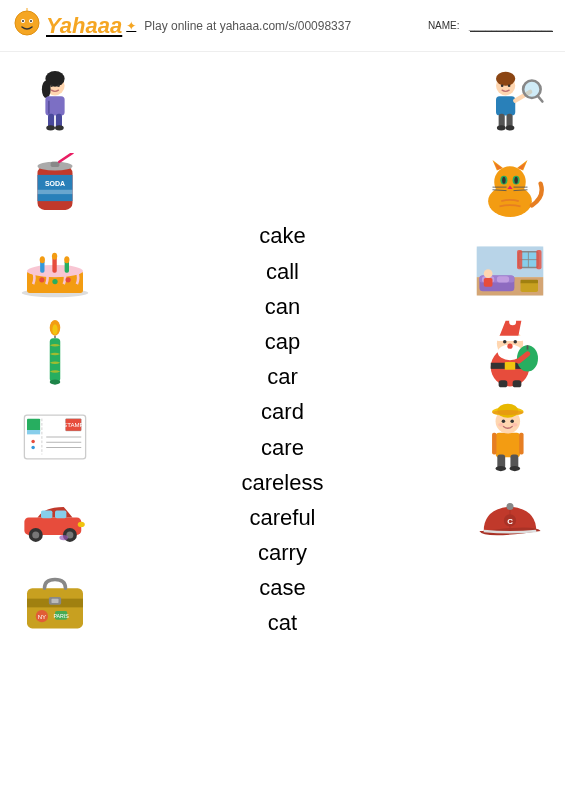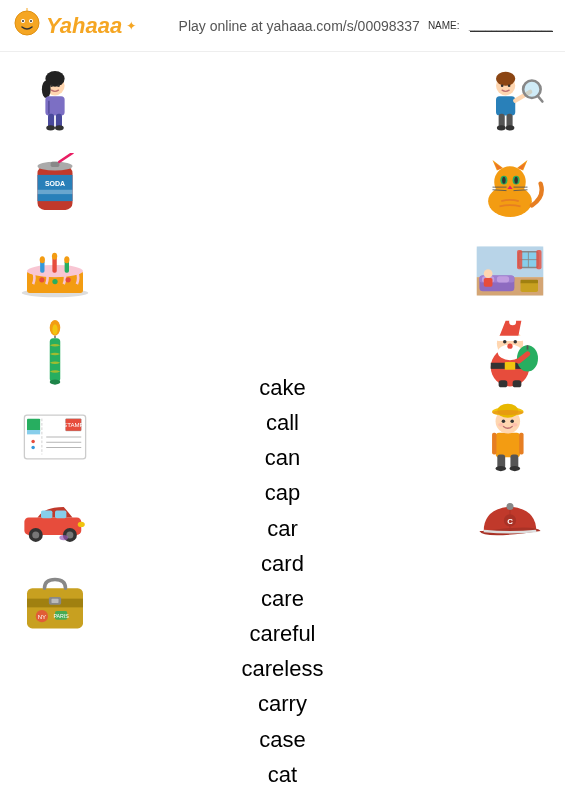--- a/index.html
+++ b/index.html
@@ -17,20 +17,21 @@
       display: flex;
       align-items: center;
       justify-content: space-between;
       padding: 8px 12px;
       border-bottom: 1px solid #eee;
     }
     .logo {
       display: flex;
       align-items: center;
       gap: 4px;
+      text-decoration: underline;
     }
 
     
     .main {
       display: flex;
       padding: 10px 0;
       height: calc(100% - 50px);
     }
 
     
@@ -42,21 +43,21 @@
       gap: 8px;
       padding: 5px 0;
     }
 
     
     .center-col {
       flex: 1;
       display: flex;
       flex-direction: column;
       align-items: center;
-      justify-content: flex-end;
+      justify-content: center;
       padding-top: 5px;
     }
 
     
     .right-col {
       width: 110px;
       display: flex;
       flex-direction: column;
       align-items: center;
       gap: 8px;
@@ -102,21 +103,21 @@
         <circle cx="11" cy="13" r="1" fill="#333"></circle>
         <circle cx="19" cy="13" r="1" fill="#333"></circle>
         <path d="M10 19 Q15 23 20 19" stroke="#333" stroke-width="1.5" fill="none" stroke-linecap="round"></path>
         <line x1="15" y1="3" x2="15" y2="0" stroke="#f5a623" stroke-width="1"></line>
         <polygon points="13,0 17,0 15,-3" fill="#f5a623"></polygon>
       </svg>
     </span>
     <span style="font-size:22px; font-weight:bold; color:#f5a623; font-style:italic;">Yahaaa</span>
     <span style="color:#f5a623; font-size:12px;">✦</span>
   </div>
-  <span style="font-size:14px; color:#555; flex:1; text-align:right; margin: 8px 8px;">Play online at yahaaa.com/s/00098337</span>
+  <span style="font-size:12px; color:#555; flex:1; text-align:left; margin: 8px 8px;">Play online at yahaaa.com/s/00098337</span>
   <div style="font-size:10px; color:#333; display:flex; align-items:center; gap:10px;">
     <span>NAME:</span>
     <span style="border-bottom:1px solid #333; min-width:70px;font-style:italic;">_______________</span>
   </div>
 </div>
 
 <div class="main">
 
   <div class="left-col">
 
@@ -277,22 +278,22 @@
   </div>
 
   <div class="center-col">
     <div class="word-item">cake</div>
     <div class="word-item">call</div>
     <div class="word-item">can</div>
     <div class="word-item">cap</div>
     <div class="word-item">car</div>
     <div class="word-item">card</div>
     <div class="word-item">care</div>
+    <div class="word-item">careless</div>
     <div class="word-item">careful</div>
-    <div class="word-item">careless</div>
     <div class="word-item">carry</div>
     <div class="word-item">case</div>
     <div class="word-item">cat</div>
   </div>
 
   <div class="right-col">
 
     <div class="img-box">
       <svg viewBox="0 0 70 80" width="70" height="75">
 

